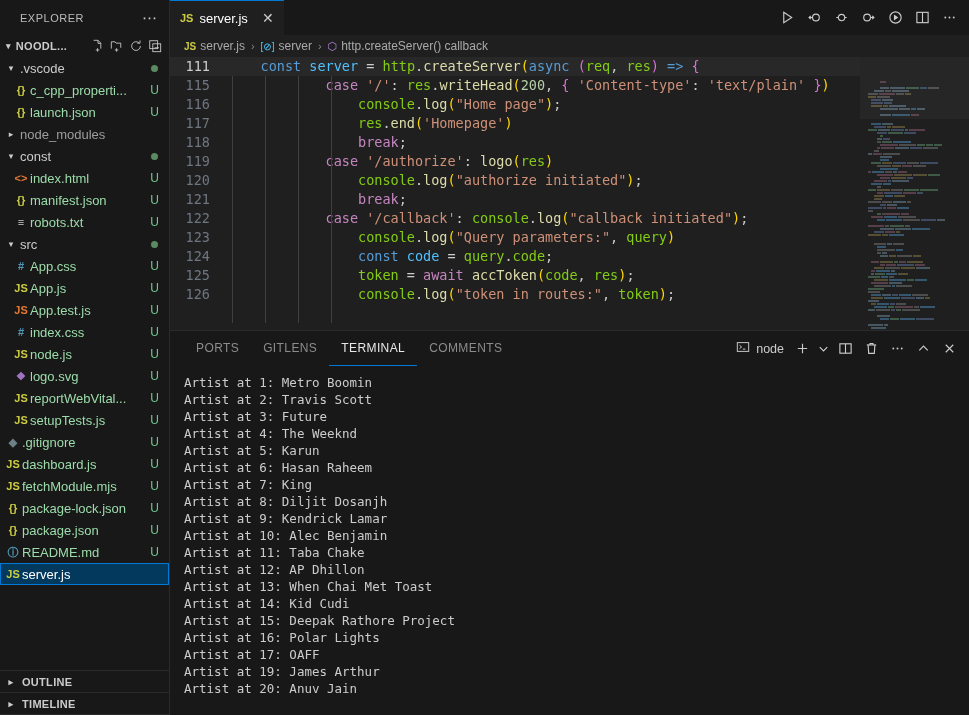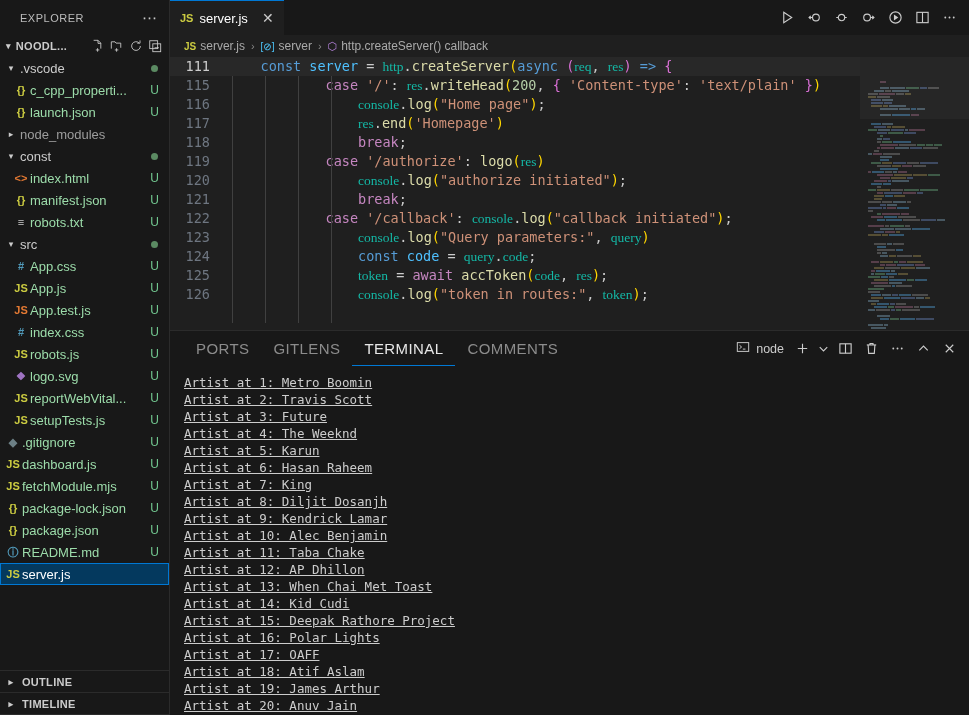--- a/index.html
+++ b/index.html
@@ -106,53 +106,53 @@
   .minimap { width:109px; min-width:109px; background:#1f1f1f; position:relative; overflow:hidden; }
   .mm-canvas { position:absolute; left:8px; top:0; }
   .mm-line { height:2px; margin-bottom:1px; display:flex; gap:1px; }
   .mm-tok { height:2px; border-radius:0; }
   .mm-slider { position:absolute; right:0; top:0; width:109px; height:62px; background:rgba(255,255,255,.035); }
   .mm-shadow { position:absolute; left:0; top:0; width:109px; height:24px; background:#1f1f1f; }
 
   
   .k  { color:#c586c0; }
   .kw { color:#569cd6; }
-  .var{ color:#14b8a6;font-family:Liberation Serif, serif; }
+  .var{ color:#84cc16; }
   .fn { color:#dcdcaa; }
   .str{ color:#ce9178; }
   .num{ color:#b5cea8; }
   .pn { color:#cccccc; }
   .y1 { color:#ffd700; }
   .y2 { color:#da70d6; }
   .ar { color:#569cd6; }
   .id { color:#4fc1ff; }
 
   .ig { position:absolute; top:0; width:1px; height:100%; background:#404040; }
 
   
   .panel { height:385px; min-height:385px; display:flex; flex-direction:column; background:#181818; border-top:1px solid #2b2b2b; }
   .panel-hdr { height:35px; display:flex; align-items:center; padding:0 8px 0 14px; }
   .ptabs { display:flex; gap:0px; height:35px; align-items:stretch; }
   .ptab {
-    display:flex; align-items:center; padding:0 12px; font-size:15px;
+    display:flex; align-items:center; padding:0 12px; font-size:12px;
     letter-spacing:.4px; color:#8c8c8c; text-transform:uppercase; cursor:pointer;
     border-bottom:1px solid transparent;
   }
   .ptab.act { color:#e7e7e7; border-bottom:1px solid #0078d4; }
   .pacts { margin-left:auto; display:flex; align-items:center; gap:2px; }
   .pacts .ic { width:24px; height:24px; display:flex; align-items:center; justify-content:center; cursor:pointer; }
   .pacts svg { width:15px; height:15px; stroke:#cccccc; fill:none; stroke-width:1.2; }
   .term-label { display:flex; align-items:center; gap:6px; font-size:12.5px; color:#cccccc; padding-right:4px; cursor:pointer; }
 
   .term-body {
     flex:1; overflow:hidden; padding:8px 0 0 14px;
     font-family:"DejaVu Sans Mono", monospace; font-size:12.5px;
     line-height:17px; color:#cccccc; background:#181818;
   }
-  .tline { white-space:pre; height:17px;text-decoration:underline; }
+  .tline { white-space:pre; height:17px; }
 </style>
 </head>
 <body>
 
 <div id="app">
 
   <div id="sidebar">
 
     <div class="sb-title">
       <span class="t">EXPLORER</span>
@@ -253,21 +253,21 @@
           <span class="lbl fname">App.test.js</span>
           <span class="badge">U</span>
         </div>
         <div class="row" style="padding-left: 12px;">
           <span class="ficon css">#</span>
           <span class="lbl fname">index.css</span>
           <span class="badge">U</span>
         </div>
         <div class="row" style="padding-left: 12px;">
           <span class="ficon js">JS</span>
-          <span class="lbl fname">robots.js</span>
+          <span class="lbl fname">node.js</span>
           <span class="badge">U</span>
         </div>
         <div class="row" style="padding-left: 12px;">
           <span class="ficon svgc">❖</span>
           <span class="lbl fname">logo.svg</span>
           <span class="badge">U</span>
         </div>
         <div class="row" style="padding-left: 12px;">
           <span class="ficon js">JS</span>
           <span class="lbl fname">reportWebVital...</span>
@@ -907,20 +907,19 @@
           <div class="tline">Artist at 8: Diljit Dosanjh</div>
           <div class="tline">Artist at 9: Kendrick Lamar</div>
           <div class="tline">Artist at 10: Alec Benjamin</div>
           <div class="tline">Artist at 11: Taba Chake</div>
           <div class="tline">Artist at 12: AP Dhillon</div>
           <div class="tline">Artist at 13: When Chai Met Toast</div>
           <div class="tline">Artist at 14: Kid Cudi</div>
           <div class="tline">Artist at 15: Deepak Rathore Project</div>
           <div class="tline">Artist at 16: Polar Lights</div>
           <div class="tline">Artist at 17: OAFF</div>
-          <div class="tline">Artist at 18: Atif Aslam</div>
           <div class="tline">Artist at 19: James Arthur</div>
           <div class="tline">Artist at 20: Anuv Jain</div>
         </div>
     </div>
 
   </div>
 </div>
 
 </body></html>

